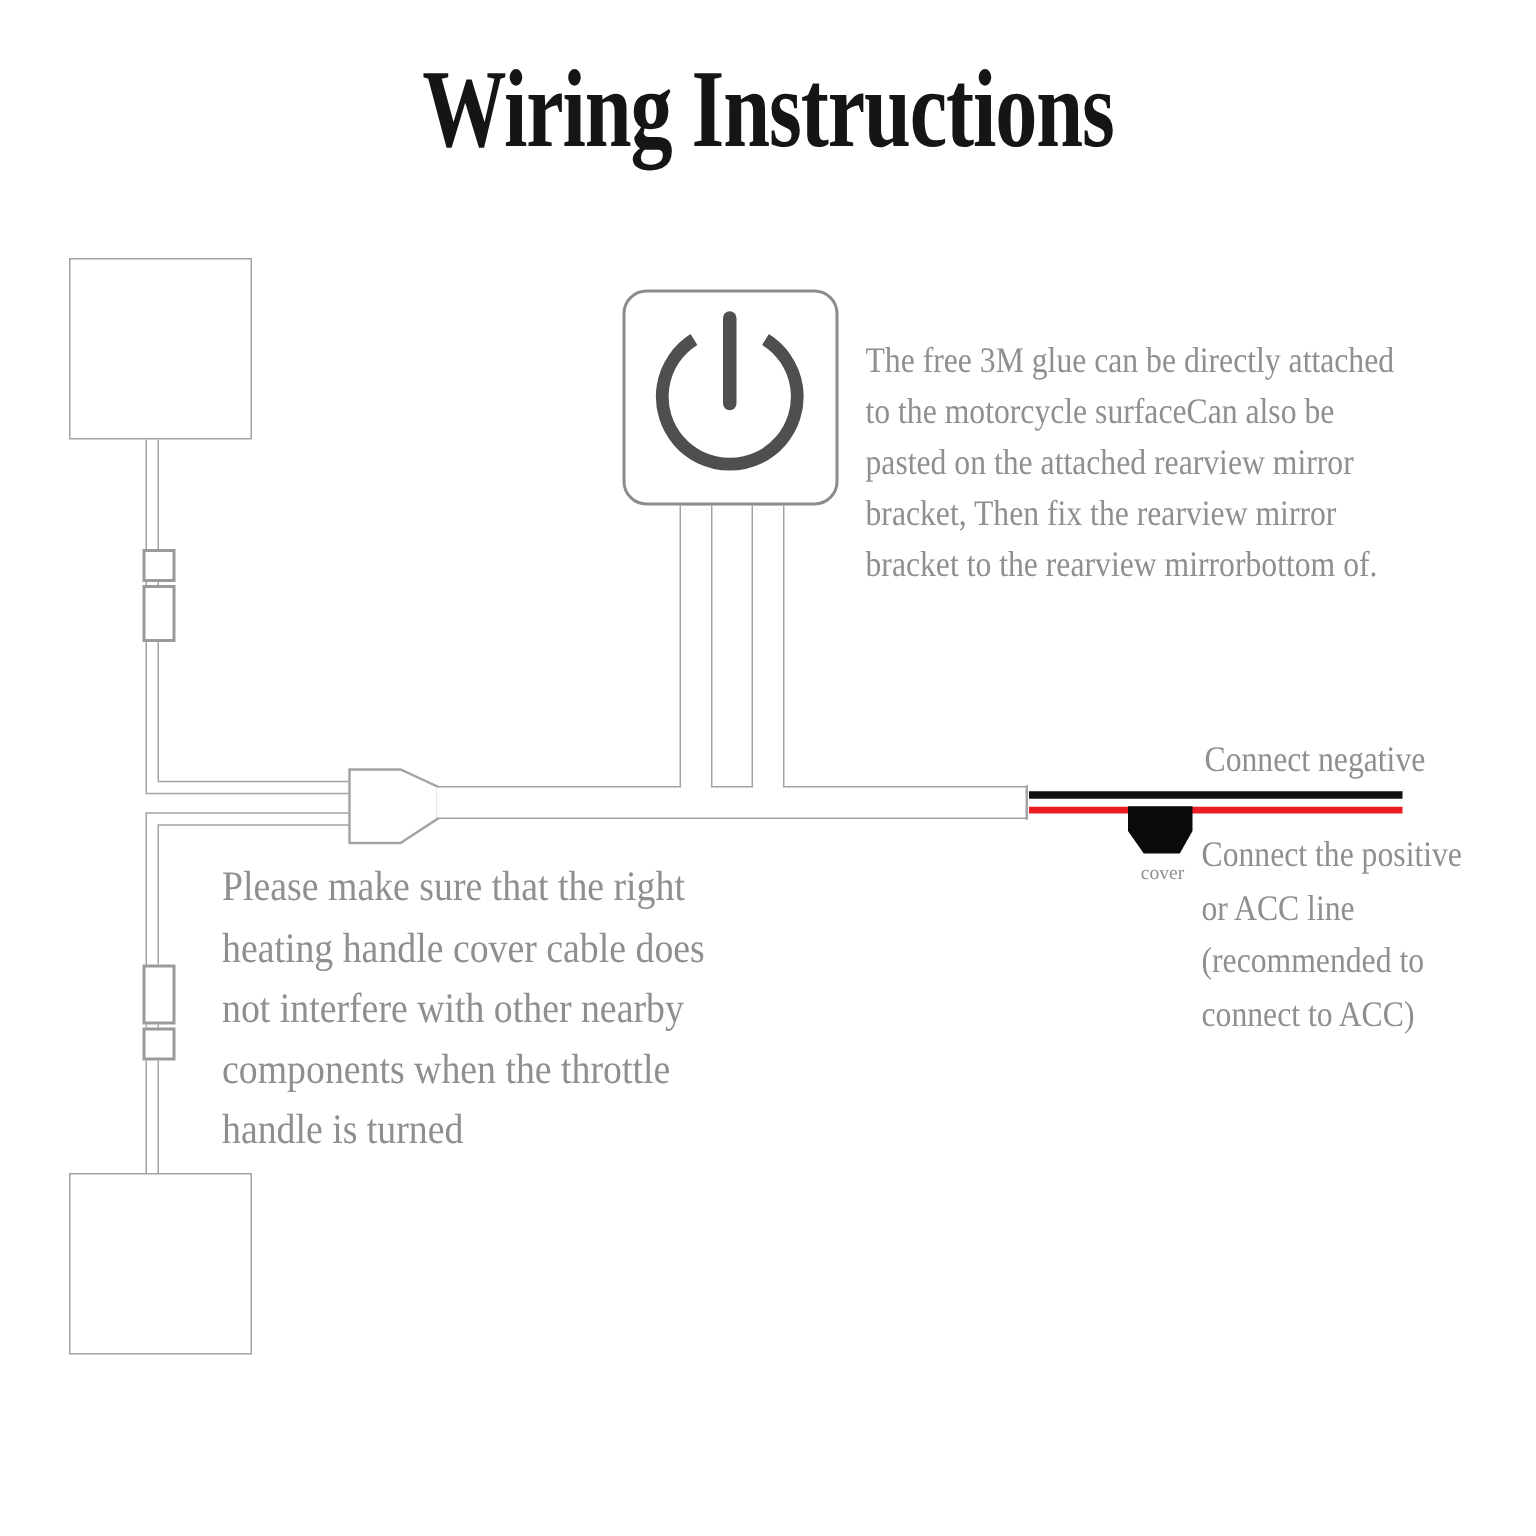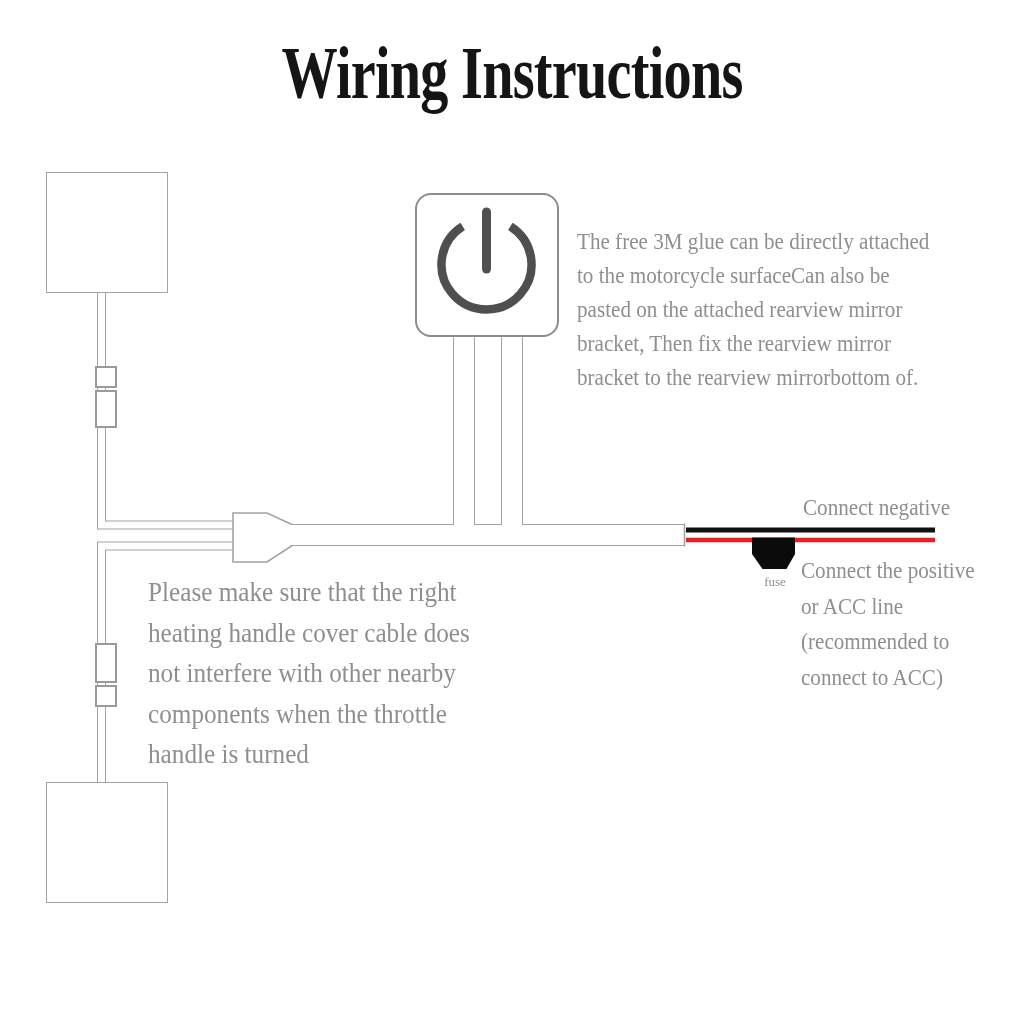--- a/index.html
+++ b/index.html
@@ -108,15 +108,15 @@
 
   <div class="note negative-note">Connect negative</div>
 
   <div class="note positive-note">
     <div>Connect the positive</div>
     <div>or ACC line</div>
     <div>(recommended to</div>
     <div>connect to ACC)</div>
   </div>
 
-  <div class="note fuse-label">fuse</div>
+  <div class="note fuse-label">cover</div>
 
 </div>
 
 </body></html>

